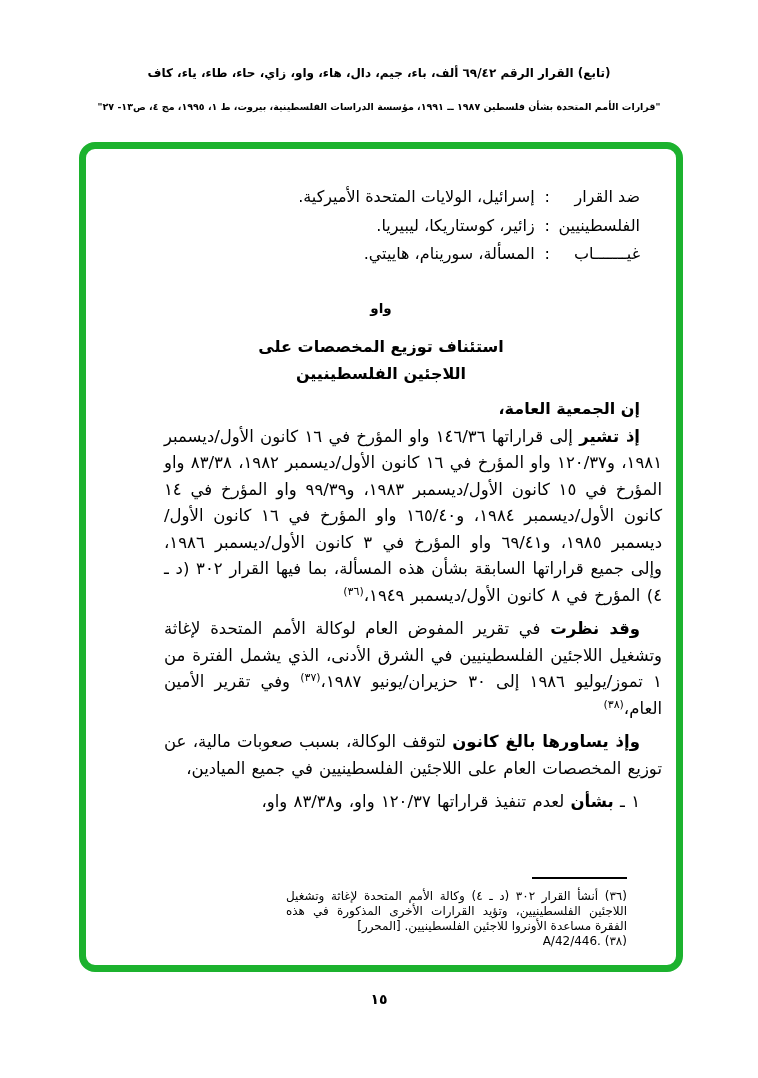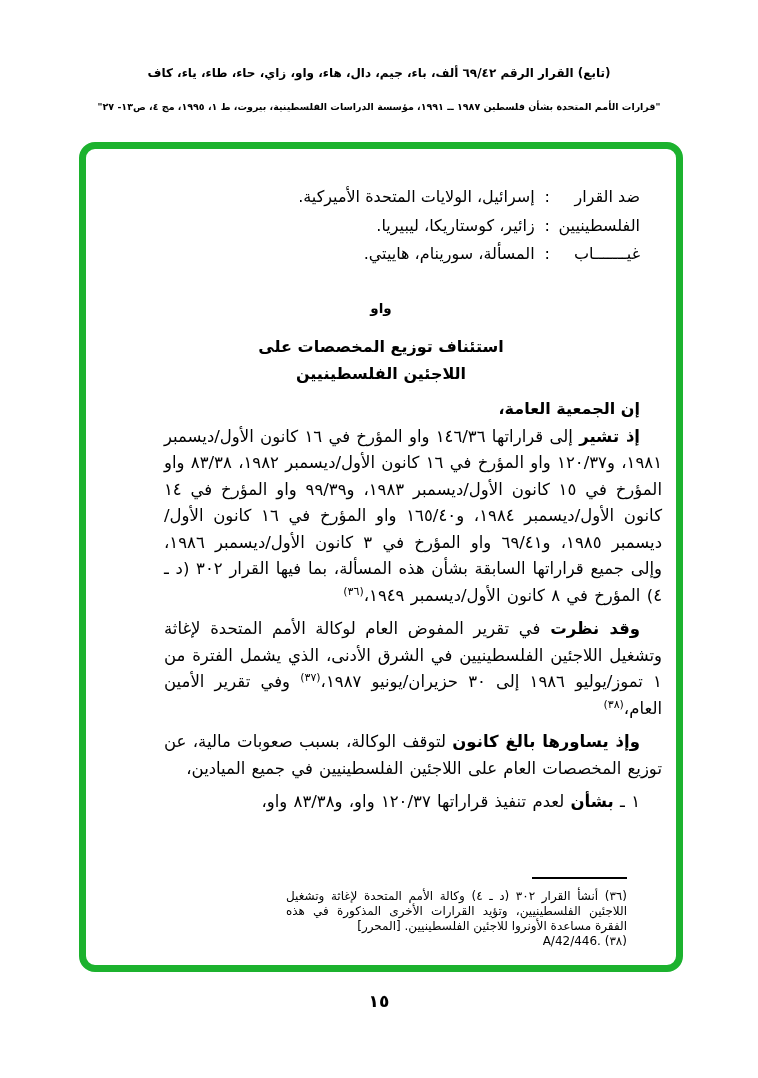--- a/index.html
+++ b/index.html
@@ -36,21 +36,21 @@
   p.body-par sup{font-size:11px;line-height:0;letter-spacing:0;}
   .footnotes{
     position:absolute;bottom:16px;right:49px;width:341px;
     font-size:12px;line-height:15px;
   }
   .fn-sep{width:95px;border-top:2px solid #000;margin:0 0 10px auto;margin-right:0;}
   p.fn{margin:0;text-align:justify;}
   p.fn.short{}
   .page-num{
     position:absolute;top:991px;left:0;right:0;text-align:center;
-    font-size:17px;font-weight:bold;
+    font-size:14px;font-weight:bold;
   }
 </style>
 </head>
 <body>
 
 <div class="header-title">(تابع) القرار الرقم ٦٩/٤٢ ألف، باء، جيم، دال، هاء، واو، زاي، حاء، طاء، ياء، كاف</div>
 <div class="header-source">"قرارات الأمم المتحدة بشأن فلسطين ١٩٨٧ ــ ١٩٩١، مؤسسة الدراسات الفلسطينية، بيروت، ط ١، ١٩٩٥، مج ٤، ص١٣- ٢٧"</div>
 
 <div class="frame" style="border-color: rgb(28, 178, 46);">
 

